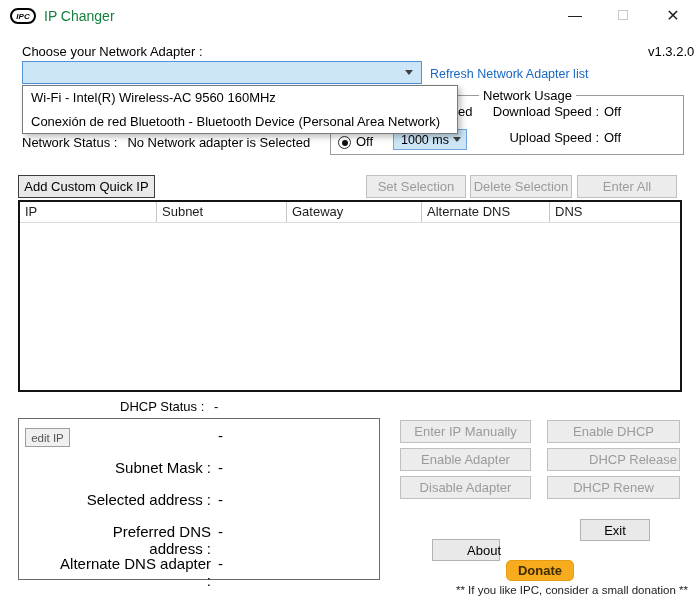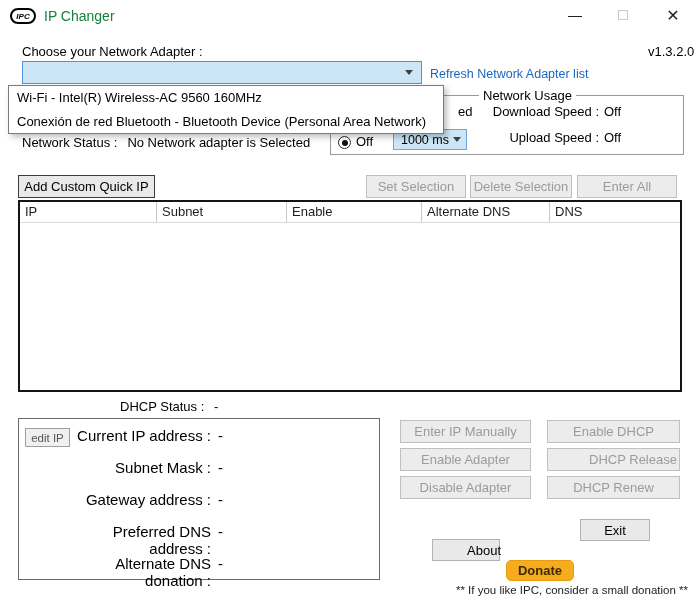--- a/index.html
+++ b/index.html
@@ -35,21 +35,21 @@
     display:flex; align-items:center; justify-content:flex-end; padding-right:8px;
   }
   .caret-down {
     width:0; height:0; border-left:4px solid transparent; border-right:4px solid transparent;
     border-top:5px solid #404040;
   }
   .refresh-link { left:430px; top:67px; font-size:12.5px; color:#1a66c2; cursor:pointer; }
 
   
   .dropdown {
-    left:8px; top:85px; width:436px; height:49px; background:#fff;
+    left:22px; top:85px; width:436px; height:49px; background:#fff;
     border:1px solid #7a7a7a; box-shadow:3px 3px 6px rgba(0,0,0,0.25); z-index:20;
   }
   .dropdown .item { height:24px; line-height:24px; padding-left:8px; font-size:13px; white-space:nowrap; overflow:hidden; }
 
   
   .group-usage { left:330px; top:95px; width:354px; height:60px; border:1px solid #9a9a9a; z-index:1; }
   .group-usage .legend {
     position:absolute; left:148px; top:-8px; background:#fff; padding:0 4px; font-size:13px;
   }
   .frag { position:absolute; left:127px; top:8px; font-size:13px; }
@@ -183,45 +183,44 @@
 
 <button class="abs btn btn-addquick">Add Custom Quick IP</button>
 <button class="abs btn disabled btn-setsel">Set Selection</button>
 <button class="abs btn disabled btn-delsel">Delete Selection</button>
 <button class="abs btn disabled btn-delall">Enter All</button>
 
 <div class="abs quick-table">
   <div class="thead">
     <div class="th">IP</div>
     <div class="th">Subnet</div>
-    <div class="th">Enable</div>
+    <div class="th">Gateway</div>
     <div class="th">Alternate DNS</div>
     <div class="th">DNS</div>
   </div>
 </div>
 
 <div class="abs dhcp-lbl">DHCP Status :</div>
 <div class="abs dhcp-val">-</div>
 
 <div class="abs ip-group">
   <button class="btn-editip">edit IP</button>
 
-  <div class="ip-row-label" style="top:8px;">Current IP address :</div>
   <div class="ip-row-val" style="top:8px;">-</div>
 
   <div class="ip-row-label" style="top:40px;">Subnet Mask :</div>
   <div class="ip-row-val" style="top:40px;">-</div>
 
-  <div class="ip-row-label" style="top:72px;">Gateway address :</div>
+  <div class="ip-row-label" style="top:72px;">Selected address :</div>
   <div class="ip-row-val" style="top:72px;">-</div>
 
   <div class="ip-row-label" style="top:104px;">Preferred DNS address :</div>
   <div class="ip-row-val" style="top:104px;">-</div>
 
-  <div class="ip-row-label" style="top:136px;">Alternate DNS donation :</div>
+  <div class="ip-row-label" style="top:136px;">Alternate DNS adapter :</div>
   <div class="ip-row-val" style="top:136px;">-</div>
 </div>
 
 <button class="abs btn disabled btn-enterip">Enter IP Manually</button>
 <button class="abs btn disabled btn-endhcp">Enable DHCP</button>
 <button class="abs btn disabled btn-enadapter">Enable Adapter</button>
 <button class="abs btn disabled btn-dhcprel">DHCP Release</button>
 <button class="abs btn disabled btn-disadapter">Disable Adapter</button>
 <button class="abs btn disabled btn-dhcprenew">DHCP Renew</button>
 

